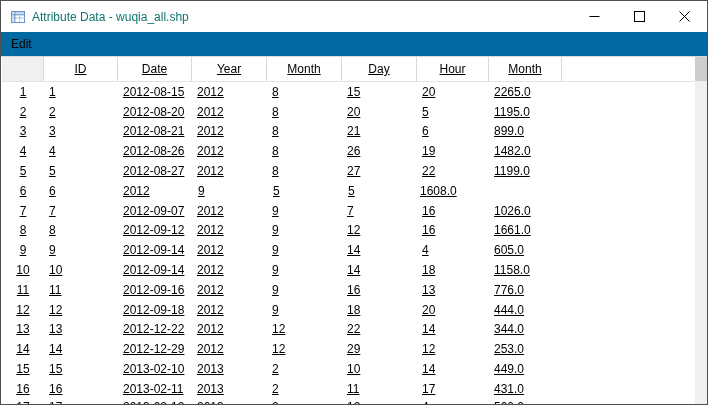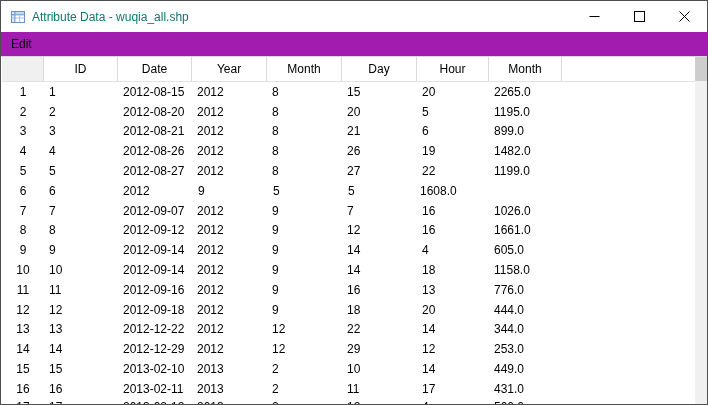--- a/index.html
+++ b/index.html
@@ -10,25 +10,25 @@
     display:flex; flex-direction:column; overflow:hidden;
     position:relative;
   }
   
   .titlebar { flex:0 0 31px; display:flex; align-items:center; background:#ffffff; }
   .app-icon { width:16px; height:16px; margin:0 6px 0 9px; flex:0 0 16px; }
   .title-text { font-size:12px; color:#0f766e; white-space:nowrap; }
   .controls { margin-left:auto; display:flex; height:31px; }
   .ctrl-btn { width:45px; height:100%; display:flex; align-items:center; justify-content:center; background:transparent; border:none; padding:0; }
   
-  .menubar { flex:0 0 24px; display:flex; align-items:center; background:#a21caf; }
+  .menubar { flex:0 0 24px; display:flex; align-items:center; background:#0369a1; }
   .menu-item { font-size:12px; color:#000; padding:0 10px; height:100%; display:flex; align-items:center; }
   
   .table-area { flex:1 1 auto; border-top:1px solid #d9d9d9; position:relative; overflow:hidden; background:#ffffff; }
-  .grid { position:absolute; left:1px; top:0; right:12px; bottom:0; overflow:hidden; }
+  .grid { position:absolute; left:1px; top:0; right:12px; bottom:0; overflow:hidden;text-decoration:underline; }
   .hrow { display:flex; height:25px; box-sizing:border-box; border-bottom:1px solid #e3e3e3; }
   .hcell { box-sizing:border-box; border-right:1px solid #d9d9d9; display:flex; align-items:center; justify-content:center; font-size:12px; color:#000; }
   .hcell.corner { background:#f0f0f0; }
   .hcell.filler { flex:1 1 auto; border-right:none; }
   .trow { display:flex; height:19.8px; font-size:12px; color:#000; }
   .cell { box-sizing:border-box; padding-left:5px; display:flex; align-items:center; white-space:nowrap; overflow:hidden; }
   .cell.rownum { justify-content:center; padding-left:0; }
   .w0{width:42px; flex:0 0 42px;} .w1{width:74px; flex:0 0 74px;}
   .w2{width:74px; flex:0 0 74px;} .w3{width:75px; flex:0 0 75px;}
   .w4{width:75px; flex:0 0 75px;} .w5{width:75px; flex:0 0 75px;}

